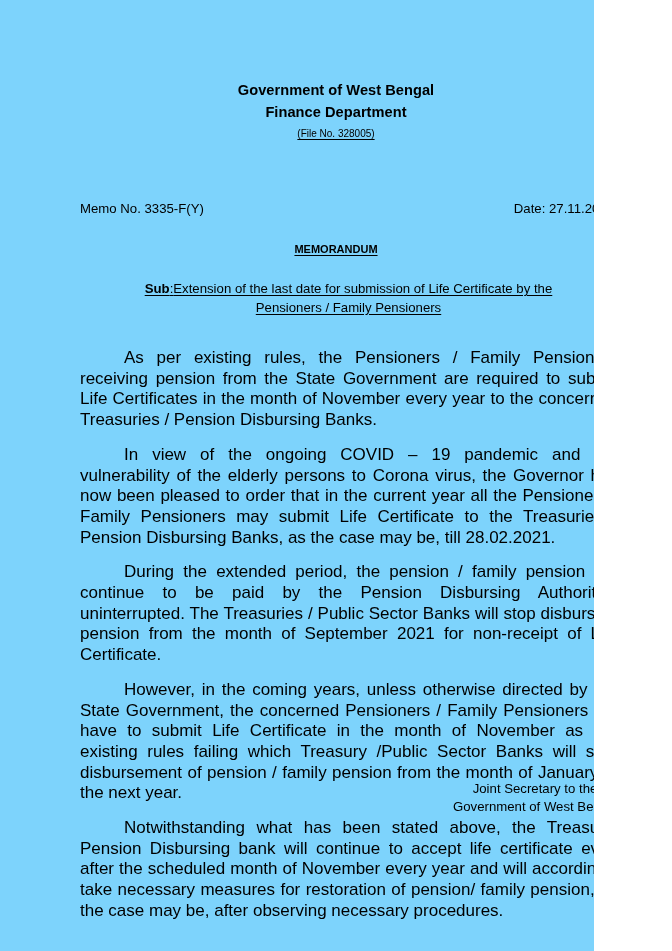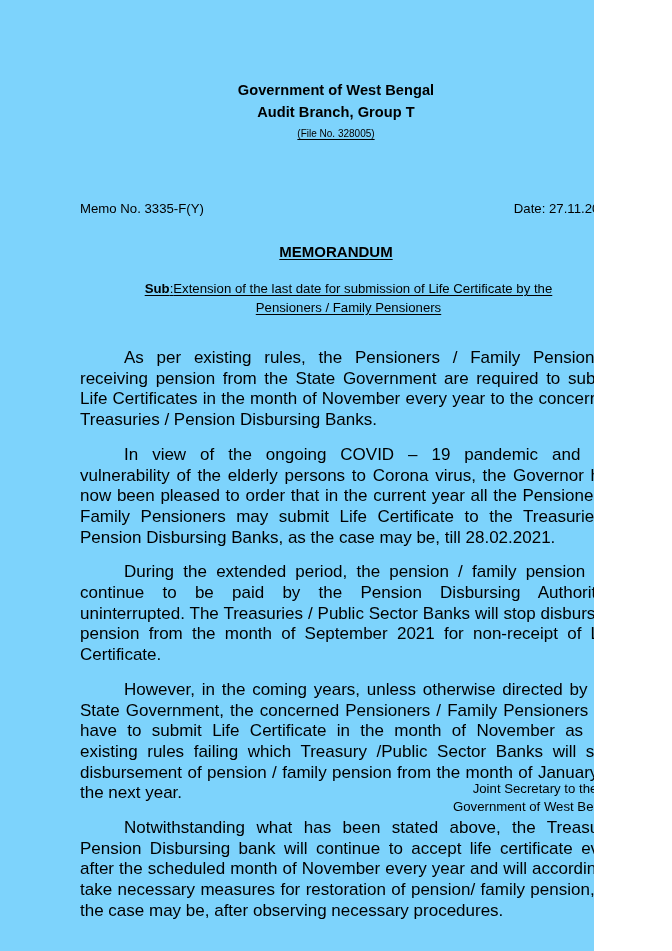--- a/index.html
+++ b/index.html
@@ -63,21 +63,21 @@
   .memo-row .memo-no { text-align: left; }
   .memo-row .memo-date { text-align: right; padding-right: 3px; }
 
   
   .memorandum {
     position: absolute;
     left: 0;
     top: 243px;
     width: 672px;
     text-align: center;
-    font-size: 15px;
+    font-size: 11px;
     font-weight: bold;
   }
   .memorandum span {
     text-decoration: underline;
     text-underline-offset: 2px;
   }
 
   
   .subject {
     position: absolute;
@@ -132,21 +132,21 @@
   }
   .signature div { white-space: nowrap; }
 </style>
 </head>
 <body>
 
 <div class="page">
 
   <div class="letterhead">
     <div class="lh-line">Government of West Bengal</div>
-    <div class="lh-line">Audit Branch, Group T</div>
+    <div class="lh-line">Finance Department</div>
     <div class="lh-file"><span class="u">(File No. 328005)</span></div>
   </div>
 
   <div class="memo-row">
     <div class="memo-no">Memo No. 3335-F(Y)</div>
     <div class="memo-date">Date: 27.11.2020</div>
   </div>
 
   <div class="memorandum"><span>MEMORANDUM</span></div>
 

